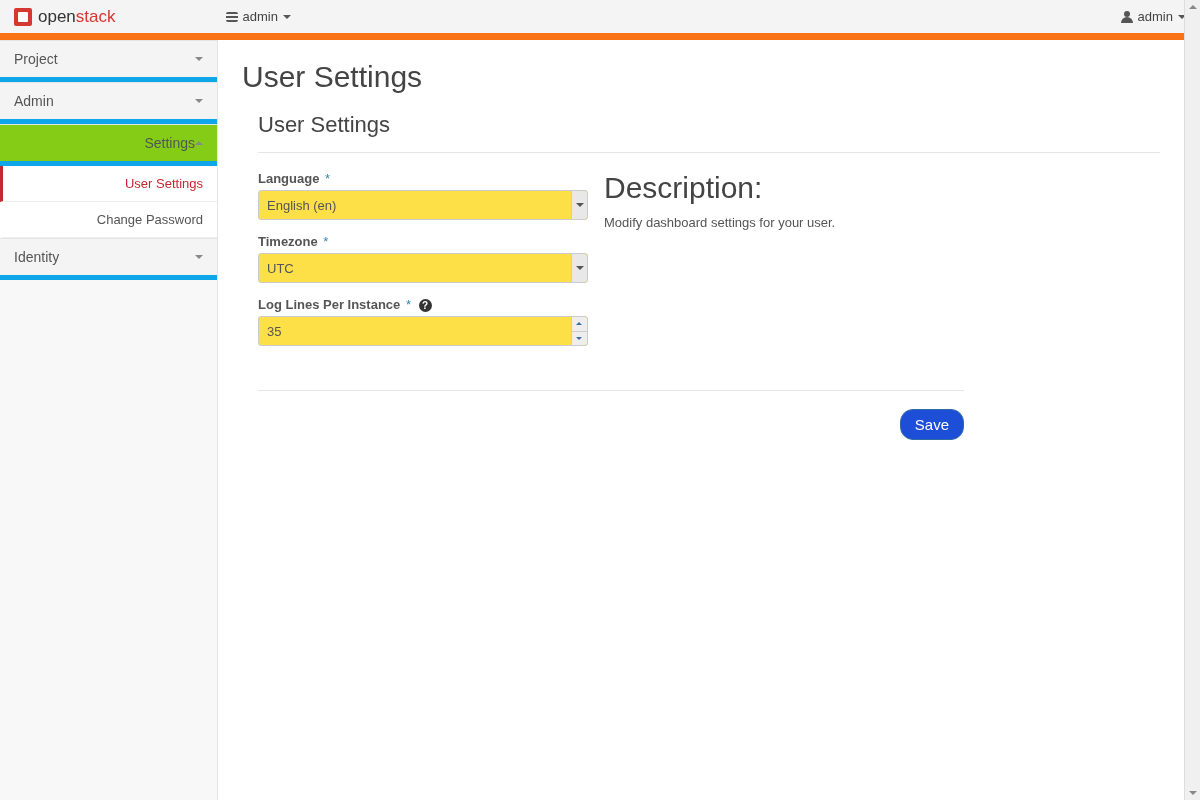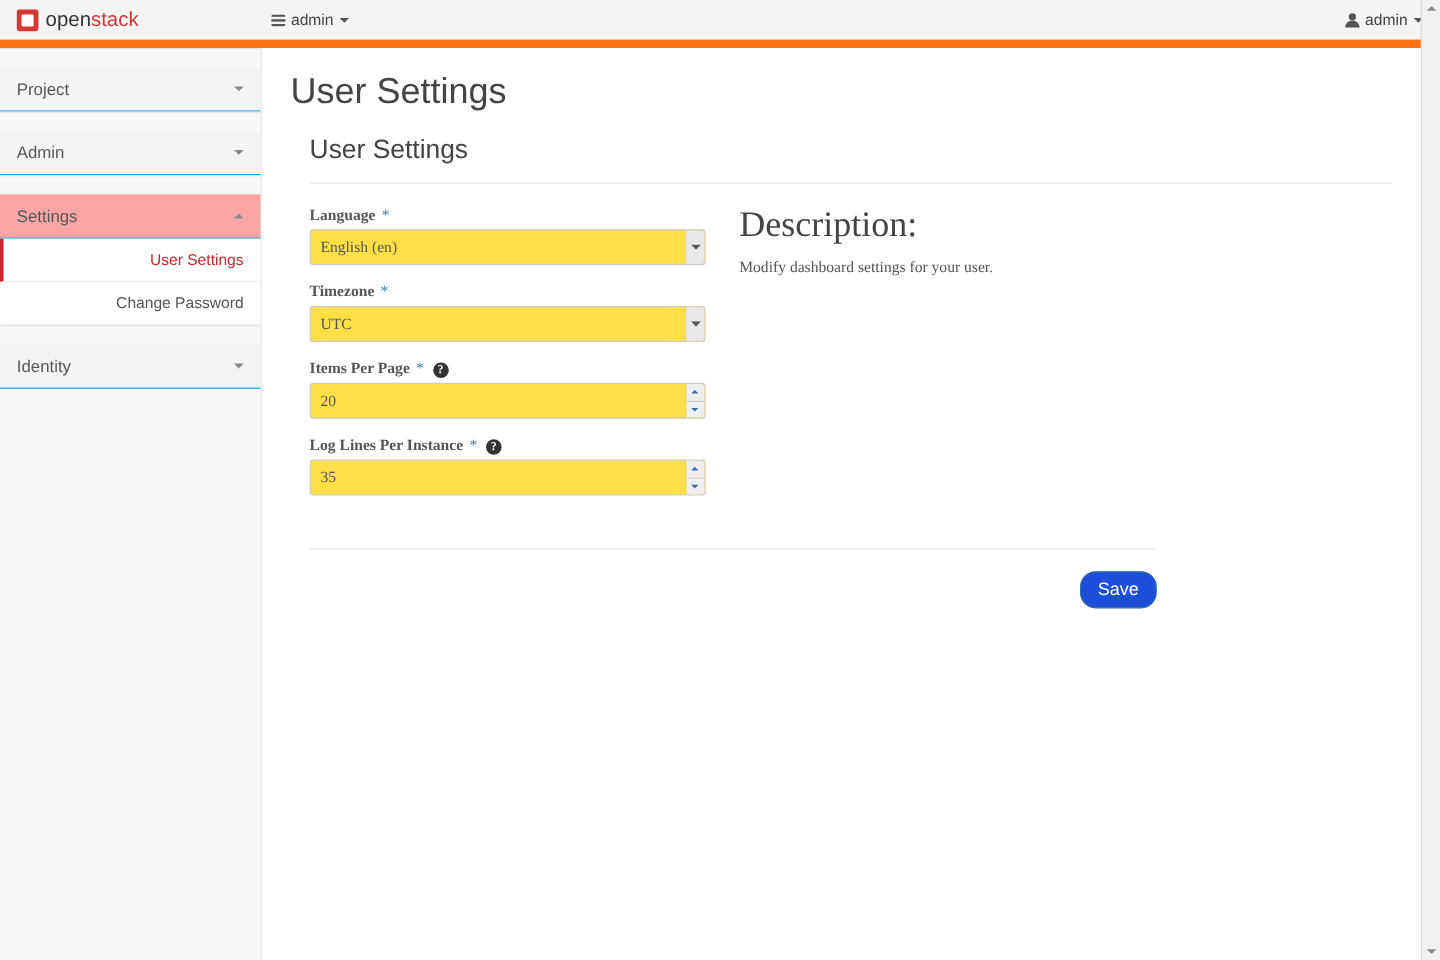--- a/index.html
+++ b/index.html
@@ -77,24 +77,23 @@
   .side-group {
     border-top:1px solid #e5e5e5;
   }
   .side-group-header{
     display:flex;justify-content:space-between;align-items:center;
     padding:10px 14px;
     font-size:14px;
     color:#555;
     cursor:pointer;
     background:#f4f4f4;
-    border-bottom:1px solid #0ea5e9;
-    margin-top:15px;
-  }
-  .side-group-header.expanded{ background:#fca5a5;}
+    border-bottom:5px solid #0ea5e9;
+  }
+  .side-group-header.expanded{ background:#84cc16;justify-content:flex-end;}
   .chev{
     width:0;height:0;
     border-left:4px solid transparent;border-right:4px solid transparent;
   }
   .chev.down{border-top:4px solid #888;}
   .chev.up{border-bottom:4px solid #888;}
   .side-sub{
     background:#fff;
   }
   .side-item{
@@ -122,21 +121,21 @@
   h1.page-title{
     font-size:30px; font-weight:500; color:#444; margin:6px 0 18px 0;
   }
   .panel{
     padding:0 16px;
   }
   h2.section-title{
     font-size:22px;font-weight:500;color:#444;margin:0 0 14px 0;
   }
   hr.rule{ border:none;border-top:1px solid #e6e6e6; margin:0 0 18px 0;}
-  .form-row{ display:flex; gap:28px;font-family:Liberation Serif, serif;}
+  .form-row{ display:flex; gap:16px;}
   .form-left{ width:330px;}
   .form-right{ flex:1; max-width:360px;}
   .form-group{ margin-bottom:14px;}
   .form-label{
     display:block;font-weight:700;color:#555;font-size:13px;margin-bottom:4px;
   }
   .req{ color:#3a87ad; font-weight:400; margin-left:2px;}
   .help-icon{
     display:inline-block;width:13px;height:13px;border-radius:50%;
     background:#333;color:#fff;font-size:10px;line-height:13px;text-align:center;
@@ -282,34 +281,20 @@
             <label class="form-label">
               <span>Timezone</span>
               <span class="req">*</span>
             </label>
             <div class="select">
               <span>UTC</span>
               <span class="select-btn"></span>
             </div>
           </div>
 
-          <div class="form-group">
-            <label class="form-label">
-              <span>Items Per Page</span>
-              <span class="req">*</span>
-              <span class="help-icon">?</span>
-            </label>
-            <div class="number-input">
-              <span>20</span>
-              <span class="spinner">
-                  <div></div>
-                  <div></div>
-                </span>
-            </div>
-          </div>
 
           <div class="form-group">
             <label class="form-label">
               <span>Log Lines Per Instance</span>
               <span class="req">*</span>
               <span class="help-icon">?</span>
             </label>
             <div class="number-input">
               <span>35</span>
               <span class="spinner">

